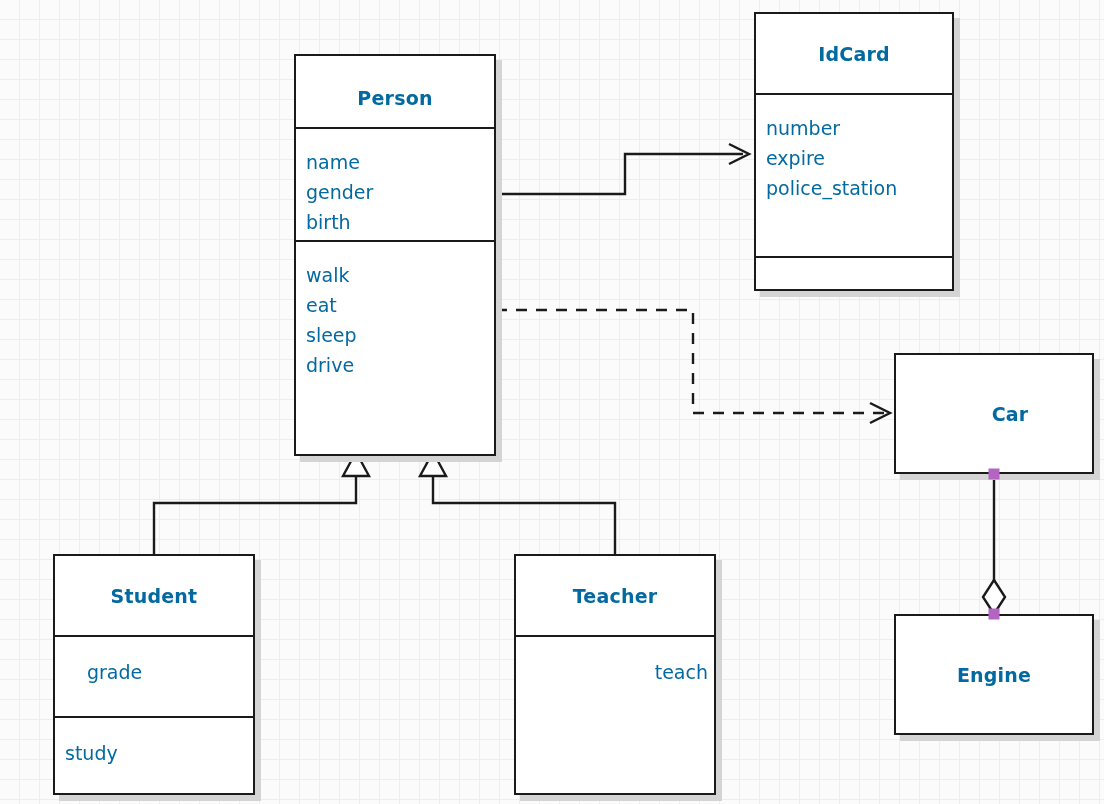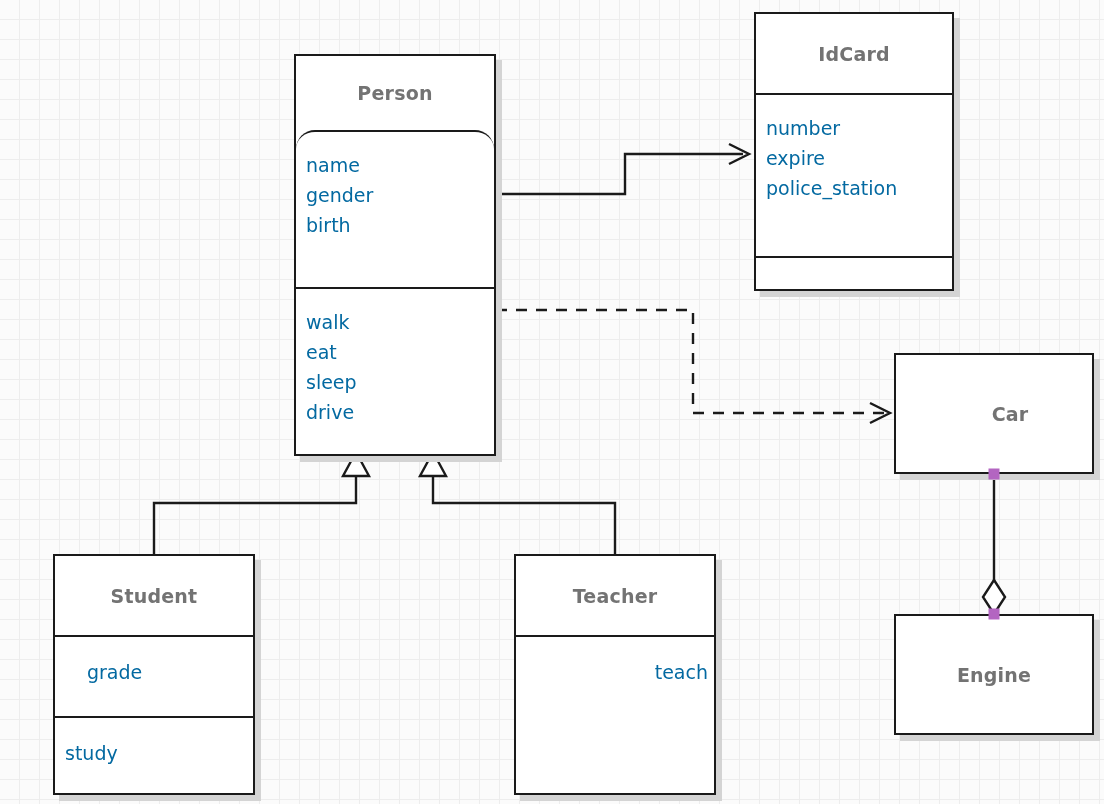--- a/index.html
+++ b/index.html
@@ -44,21 +44,21 @@
   }
   .title-comp {
     display: flex;
     align-items: center;
     justify-content: center;
     text-align: center;
   }
   .class-title {
     font-weight: bold;
     font-size: 19px;
-    color: #737373;
+    color: #0369a1;
     letter-spacing: 0.2px;
   }
   .member {
     font-size: 19px;
     color: #0369a1;
     line-height: 30px;
     white-space: nowrap;
     padding-left: 4px;
   }
   .handle {
@@ -96,24 +96,24 @@
       <polygon points="433,452 420,476 446,476" fill="#ffffff" stroke="#1a1a1a" stroke-width="2.4" stroke-linejoin="miter"></polygon>
     </g>
 
     <g>
       <path d="M 994 474 L 994 583" fill="none" stroke="#1a1a1a" stroke-width="2.4"></path>
       <polygon points="994,580 1005,597 994,614 983,597" fill="#ffffff" stroke="#1a1a1a" stroke-width="2.4" stroke-linejoin="miter"></polygon>
     </g>
   </svg>
 
   <div class="node" style="left:294px; top:54px; width:202px; height:402px;">
-    <div class="compartment title-comp" style="height:74px;">
+    <div class="compartment title-comp" style="height:59px;margin-top:12px;">
       <span class="class-title">Person</span>
     </div>
-    <div class="compartment" style="height:157px; padding-top:18px;border-radius:19px;">
+    <div class="compartment" style="height:113px; padding-top:18px;">
       <div class="member">name</div>
       <div class="member">gender</div>
       <div class="member">birth</div>
     </div>
     <div class="compartment" style="height:166px; padding-top:18px;">
       <div class="member">walk</div>
       <div class="member">eat</div>
       <div class="member">sleep</div>
       <div class="member">drive</div>
     </div>

